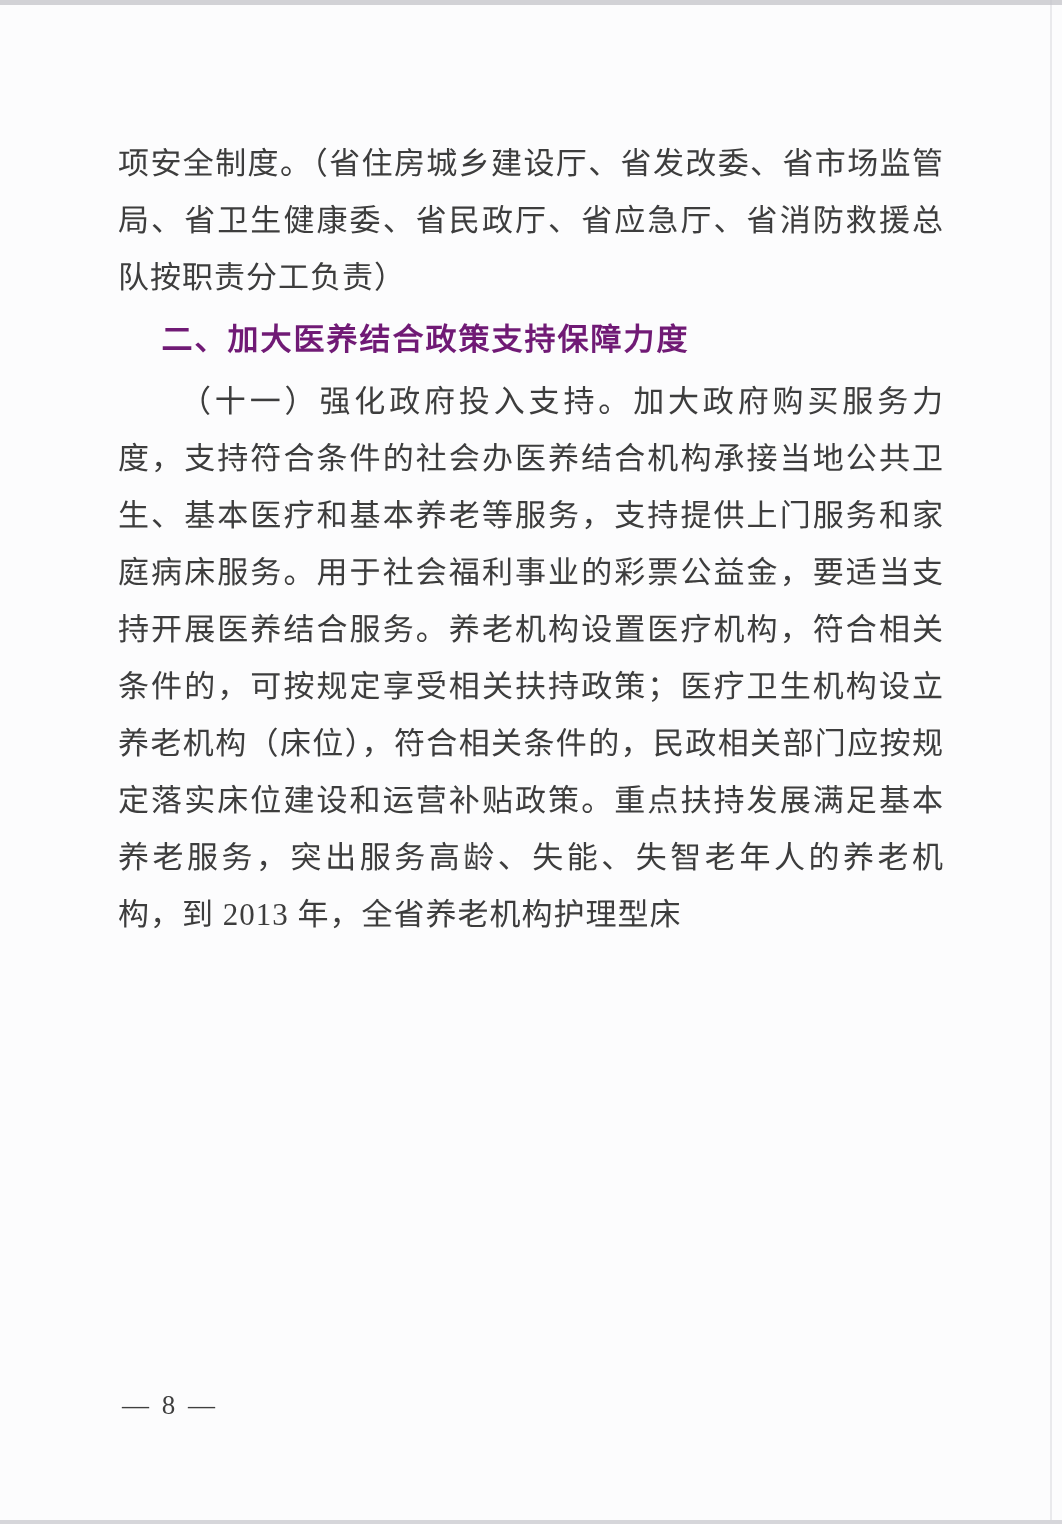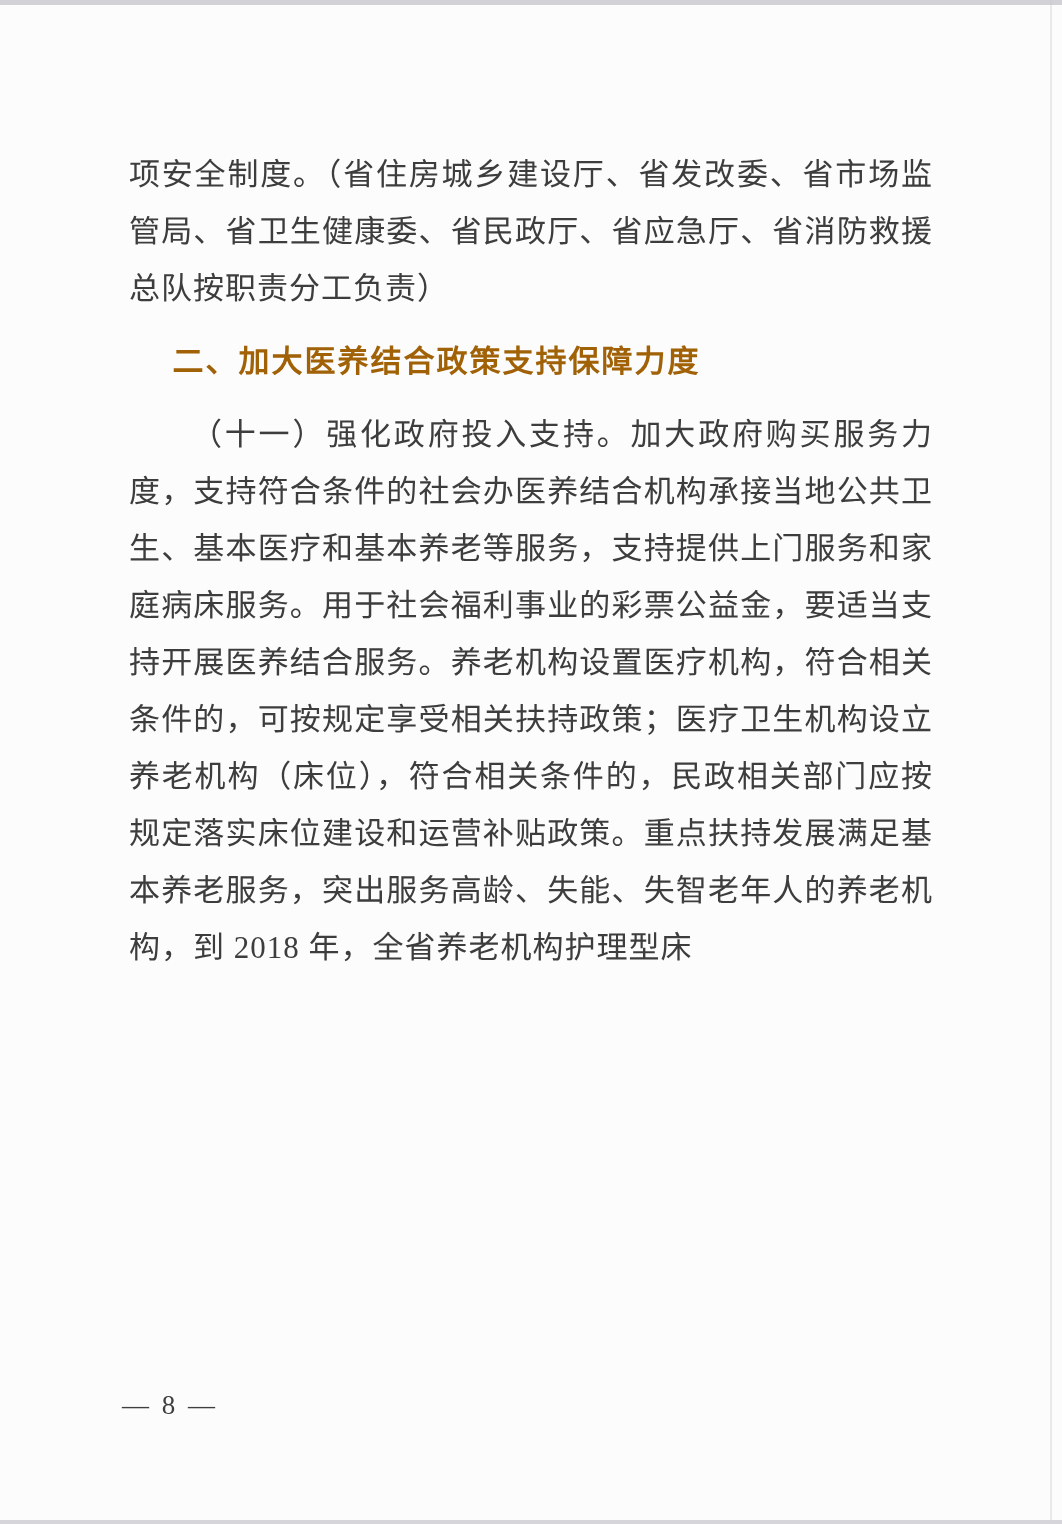--- a/index.html
+++ b/index.html
@@ -42,29 +42,29 @@
     top: 130px;
     width: 836px;
     color: #3d3d3d;
     font-size: 31px;
     line-height: 57px;
     letter-spacing: 1px;
     text-align: justify;
     text-justify: inter-ideograph;
   }
   .para {
-    margin: 16px;
+    margin: 5px;
   }
   .para.indent {
     text-indent: 2em;
   }
   .para.heading {
     font-family: "Liberation Sans", sans-serif;
     font-weight: 700;
-    color: #a16207;
+    color: #701a75;
     text-indent: 1.4em;
     letter-spacing: 2px;
   }
   .footer {
     position: absolute;
     left: 122px;
     top: 1390px;
     font-size: 27px;
     line-height: 30px;
     color: #3f3f3f;
@@ -72,18 +72,18 @@
   }
 </style>
 </head>
 <body>
 
 <div class="page">
   <div class="edge-top"></div>
   <div class="content">
       <p class="para">项安全制度。（省住房城乡建设厅、省发改委、省市场监管局、省卫生健康委、省民政厅、省应急厅、省消防救援总队按职责分工负责）</p>
       <p class="para indent heading">二、加大医养结合政策支持保障力度</p>
-      <p class="para indent">（十一）强化政府投入支持。加大政府购买服务力度，支持符合条件的社会办医养结合机构承接当地公共卫生、基本医疗和基本养老等服务，支持提供上门服务和家庭病床服务。用于社会福利事业的彩票公益金，要适当支持开展医养结合服务。养老机构设置医疗机构，符合相关条件的，可按规定享受相关扶持政策；医疗卫生机构设立养老机构（床位），符合相关条件的，民政相关部门应按规定落实床位建设和运营补贴政策。重点扶持发展满足基本养老服务，突出服务高龄、失能、失智老年人的养老机构，到 2018 年，全省养老机构护理型床</p>
+      <p class="para indent">（十一）强化政府投入支持。加大政府购买服务力度，支持符合条件的社会办医养结合机构承接当地公共卫生、基本医疗和基本养老等服务，支持提供上门服务和家庭病床服务。用于社会福利事业的彩票公益金，要适当支持开展医养结合服务。养老机构设置医疗机构，符合相关条件的，可按规定享受相关扶持政策；医疗卫生机构设立养老机构（床位），符合相关条件的，民政相关部门应按规定落实床位建设和运营补贴政策。重点扶持发展满足基本养老服务，突出服务高龄、失能、失智老年人的养老机构，到 2013 年，全省养老机构护理型床</p>
     </div>
   <div class="footer">— 8 —</div>
   <div class="edge-right"></div>
   <div class="edge-bottom"></div>
 </div>
 
 </body></html>

